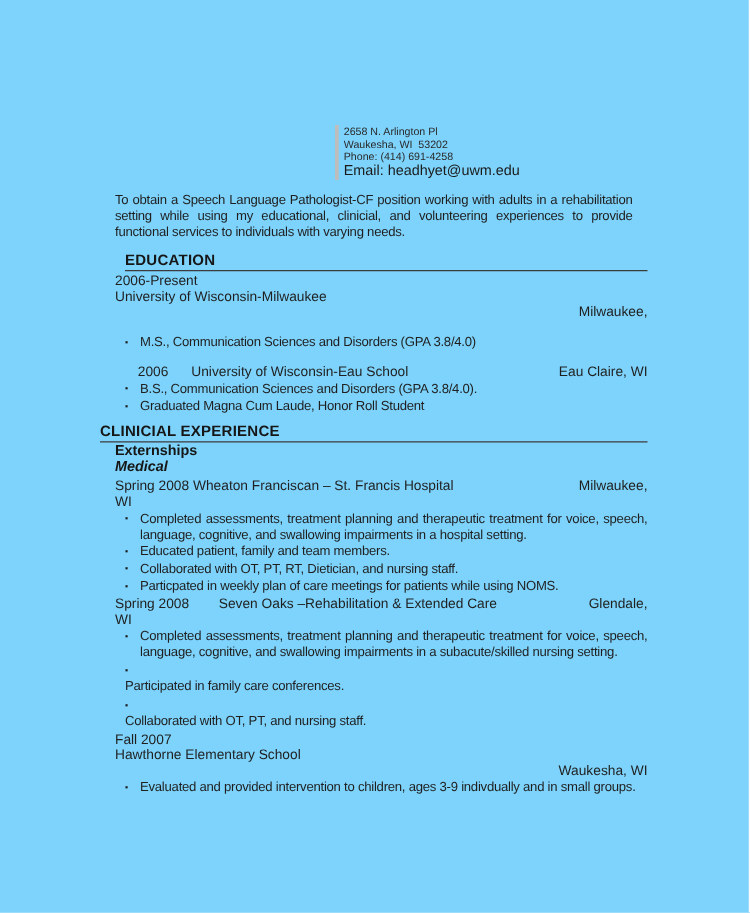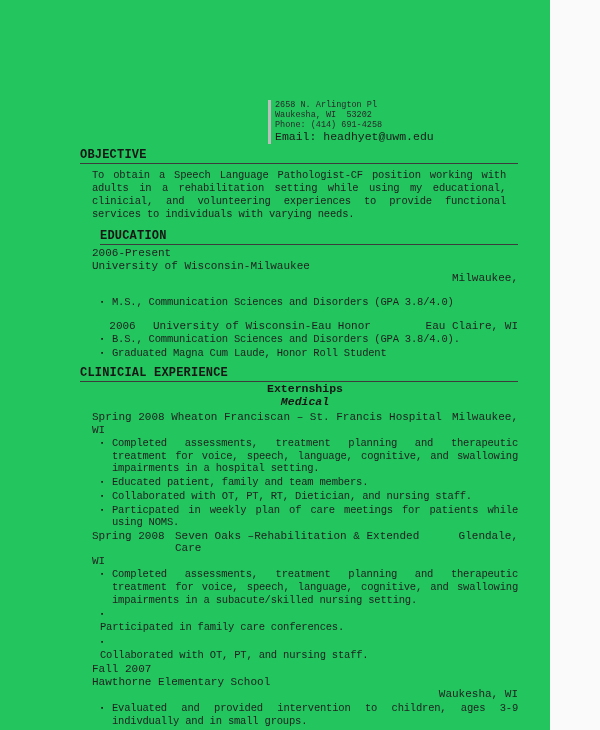--- a/index.html
+++ b/index.html
@@ -1,19 +1,19 @@
 <!DOCTYPE html>
 <html><head>
 <meta charset="utf-8">
 <style>
   html,body{margin:0;padding:0;}
   body{width:600px;height:730px;background:#fafafa;}
   .page{
-    position:relative;width:550px;height:730px;background:#22c55e;overflow:hidden;
-    font-family:Liberation Mono, monospace;color:#1f1f1f;
+    position:relative;width:599px;height:730px;background:#7dd3fc;overflow:hidden;
+    font-family:Liberation Sans, sans-serif;color:#1f1f1f;
   }
   
   .contact{position:absolute;left:268px;top:100px;border-left:3px solid #bdbdbd;padding-left:4px;}
   .c-small{font-size:8.5px;line-height:10px;white-space:pre;color:#2a2a2a;}
   .c-email{font-size:11.5px;line-height:14px;white-space:pre;color:#1a1a1a;}
   
   .main{position:absolute;left:80px;top:149px;width:438px;}
   .sec-h{
     font-size:12px;font-weight:bold;letter-spacing:.2px;line-height:12px;
     border-bottom:1px solid #3c3c3c;padding-bottom:2px;color:#161616;
@@ -23,58 +23,57 @@
     text-align:justify;
   }
   .row{display:flex;margin-left:12px;font-size:11px;line-height:12.5px;}
   .date{flex-shrink:0;}
   .w83{width:83px;} .w61{width:61px;text-align:center;} .w62{width:62px;}
   .loc{margin-left:auto;padding-left:8px;white-space:nowrap;text-align:right;}
   .wrapline{margin-left:12px;font-size:11px;line-height:12.5px;}
   .bullet{display:flex;margin-left:20px;margin-top:1px;}
   .mark{width:12px;flex-shrink:0;font-size:7px;line-height:13px;color:#1a1a1a;}
   .btext{flex:1;font-size:10.5px;line-height:12.6px;letter-spacing:-0.2px;text-align:justify;}
-  .subh{margin-left:12px;font-size:11.5px;font-weight:bold;line-height:12.5px;color:#161616;text-align:center;}
+  .subh{margin-left:12px;font-size:11.5px;font-weight:bold;line-height:12.5px;color:#161616;}
   .ital{font-style:italic;}
   .mt1{margin-top:1px;} .mt2{margin-top:2px;flex-direction:column;} .mt3{margin-top:3px;}
   .mt7{margin-top:7px;} .mt9{margin-top:9px;margin-left:20px;} .mt11{margin-top:11px;}
   .mt12{margin-top:12px;}
 </style>
 </head>
 <body>
 
 <div class="page">
 
   <div class="contact">
     <div class="c-small">2658 N. Arlington Pl</div>
     <div class="c-small">Waukesha, WI  53202</div>
     <div class="c-small">Phone: (414) 691-4258</div>
     <div class="c-email">Email: headhyet@uwm.edu</div>
   </div>
 
   <div class="main">
 
-    <div class="sec-h">OBJECTIVE</div>
     <p class="obj">To obtain a Speech Language Pathologist-CF position working with adults in a rehabilitation setting while using my educational, clinicial, and volunteering experiences to provide functional services to individuals with varying needs.</p>
 
     <div class="sec-h mt9">EDUCATION</div>
 
     <div class="row mt2">
       <span class="date w83">2006-Present</span>
       <span>University of Wisconsin-Milwaukee</span>
       <span class="loc">Milwaukee,</span>
     </div>
     <div class="bullet mt11">
       <span class="mark">▪</span>
       <span class="btext">M.S., Communication Sciences and Disorders (GPA 3.8/4.0)</span>
     </div>
 
     <div class="row mt11">
       <span class="date w61">2006</span>
-      <span>University of Wisconsin-Eau Honor</span>
+      <span>University of Wisconsin-Eau School</span>
       <span class="loc">Eau Claire, WI</span>
     </div>
     <div class="bullet mt1">
       <span class="mark">▪</span>
       <span class="btext">B.S., Communication Sciences and Disorders (GPA 3.8/4.0).</span>
     </div>
     <div class="bullet mt1">
       <span class="mark">▪</span>
       <span class="btext">Graduated Magna Cum Laude, Honor Roll Student</span>
     </div>

